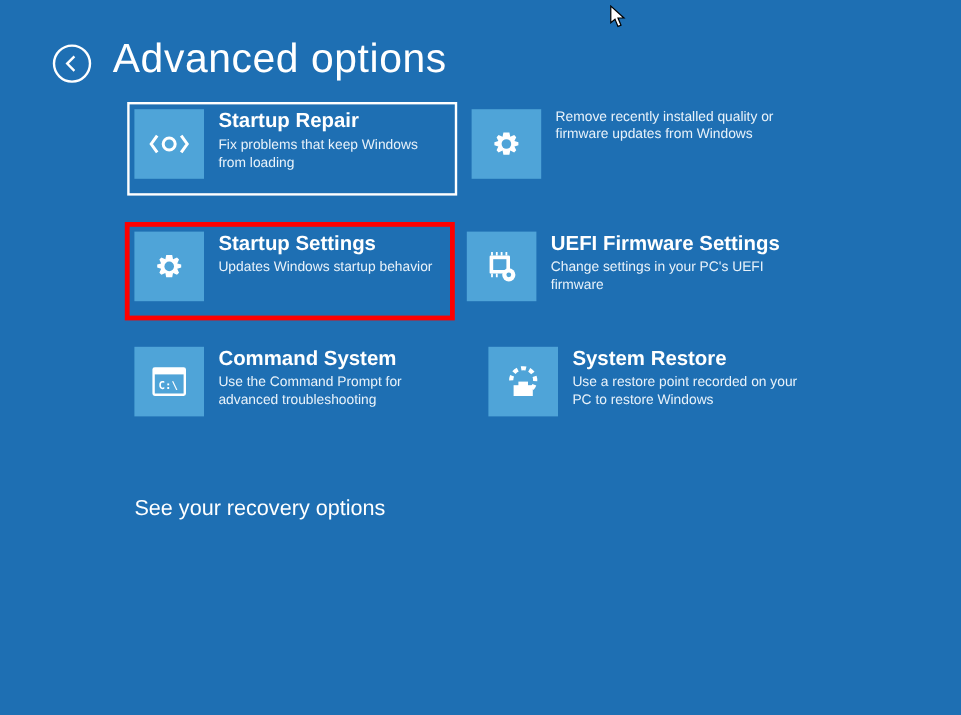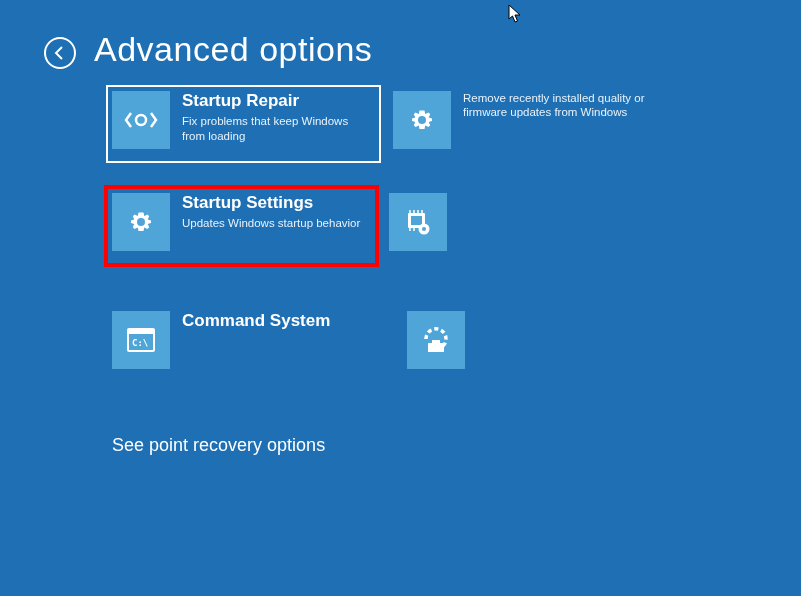--- a/index.html
+++ b/index.html
@@ -77,21 +77,21 @@
     max-width: 190px;
   }
   .highlight-white {
     border: 2px solid #ffffff;
     padding: 4px 6px 12px 4px;
     margin: -6px -8px 8px -6px;
   }
   .highlight-red {
     border: 4px solid #ff0000;
     padding: 4px 6px 12px 4px;
-    margin: -8px -10px 22px -8px;
+    margin: -8px -10px 0 -8px;
   }
   .more {
     margin: 50px 0 0 112px;
     font-size: 18px;
     font-weight: 300;
     cursor: pointer;
   }
   .cursor {
     position: absolute;
     left: 508px;
@@ -164,47 +164,56 @@
           <line x1="8" y1="4" x2="8" y2="7" stroke="#fff" stroke-width="1.5"></line>
           <line x1="12" y1="4" x2="12" y2="7" stroke="#fff" stroke-width="1.5"></line>
           <line x1="16" y1="4" x2="16" y2="7" stroke="#fff" stroke-width="1.5"></line>
           <line x1="20" y1="4" x2="20" y2="7" stroke="#fff" stroke-width="1.5"></line>
           <line x1="8" y1="22" x2="8" y2="25" stroke="#fff" stroke-width="1.5"></line>
           <line x1="12" y1="22" x2="12" y2="25" stroke="#fff" stroke-width="1.5"></line>
           <circle cx="22" cy="23" r="5.5" fill="#fff"></circle>
           <circle cx="22" cy="23" r="2" fill="#4fa4d8"></circle>
         </svg>
       </div>
+      <div class="text">
+        <div class="ttl">UEFI Firmware Settings</div>
+        <div class="desc">Change settings in your PC's UEFI firmware</div>
+      </div>
     </div>
   </div>
 
   <div class="row">
     <div class="tile">
       <div class="icon">
         <svg width="32" height="28" viewBox="0 0 32 28">
           <rect x="3" y="3" width="26" height="22" rx="1" fill="none" stroke="#fff" stroke-width="2"></rect>
           <rect x="3" y="3" width="26" height="5" fill="#fff"></rect>
           <text x="7" y="20" font-family="monospace" font-size="9" fill="#fff" font-weight="bold">C:\</text>
         </svg>
       </div>
       <div class="text">
         <div class="ttl">Command System</div>
+        <div class="desc">Use the Command Prompt for advanced troubleshooting</div>
       </div>
     </div>
 
     <div class="tile">
       <div class="icon">
         <svg width="32" height="30" viewBox="0 0 32 30">
           <path d="M6 14 A10 10 0 1 1 9 21" fill="none" stroke="#fff" stroke-width="3.5" stroke-dasharray="4 3"></path>
           <rect x="8" y="18" width="16" height="9" fill="#fff"></rect>
           <rect x="12" y="15" width="8" height="4" fill="#fff"></rect>
         </svg>
       </div>
+      <div class="text">
+        <div class="ttl">System Restore</div>
+        <div class="desc">Use a restore point recorded on your PC to restore Windows</div>
+      </div>
     </div>
   </div>
 
 </div>
 
-<div class="more">See point recovery options</div>
+<div class="more">See your recovery options</div>
 
 <svg class="cursor" width="16" height="20" viewBox="0 0 16 20">
   <path d="M1 1 L1 15 L4.5 12 L7 18 L9.5 17 L7 11 L12 11 Z" fill="#fff" stroke="#000" stroke-width="1"></path>
 </svg>
 
 </body></html>

